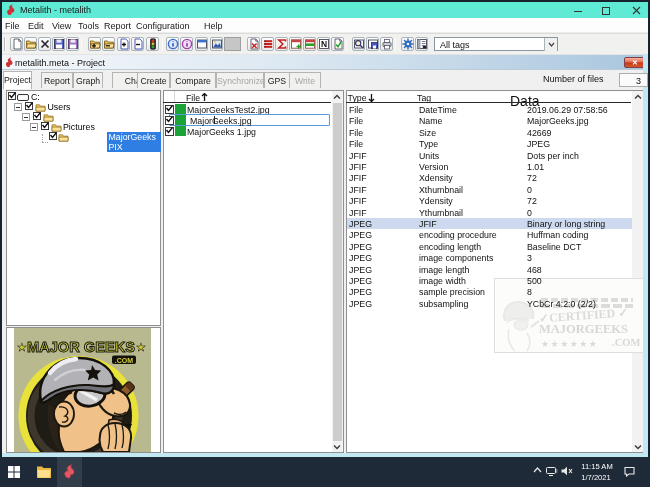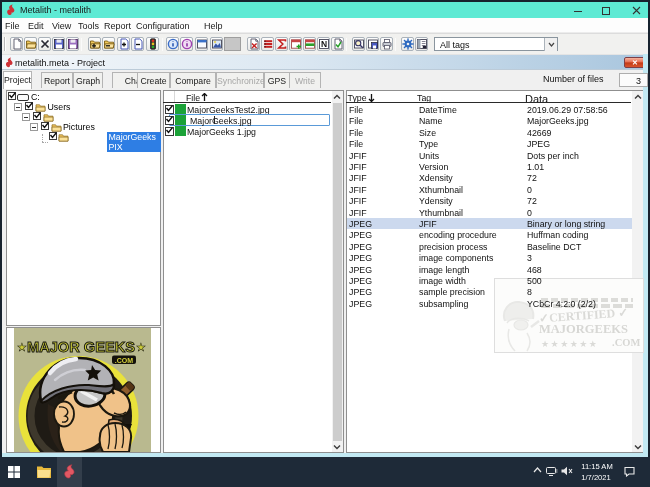--- a/index.html
+++ b/index.html
@@ -377,21 +377,21 @@
     <svg class="abs" style="left:170px;top:354px" width="8" height="6" viewBox="0 0 8 6">
       <path d="M1 1.5 L4 4.5 L7 1.5" stroke="#3c3c3c" stroke-width="1.4" fill="none"></path>
     </svg>
   </div>
   <div class="abs" style="left:346px;top:90px;width:297px;height:363px;z-index:4">
     <div class="abs" style="left:1.5px;top:2.5px;font-size:8.8px;color:#111">Type</div>
     <svg class="abs" style="left:21.5px;top:2.5px" width="7" height="9" viewBox="0 0 7 9">
       <path d="M3.5 1 L3.5 8.5 M1 6 L3.5 8.5 L6 6" stroke="#111" stroke-width="1.3" fill="none"></path>
     </svg>
     <div class="abs" style="left:71px;top:2.5px;font-size:8.8px;color:#111">Tag</div>
-    <div class="abs" style="left:179px;top:2.5px;font-size:11px;color:#111">Data</div>
+    <div class="abs" style="left:164px;top:2.5px;font-size:14px;color:#111">Data</div>
     <div class="abs" style="left:0px;top:12.3px;width:285px;height:1px;background:#2a2a2a"></div>
     <div class="drow" style="top:14.0px;">
       <i class="c1">File</i>
       <i class="c2">DateTime</i>
       <i class="c3">2019.06.29 07:58:56</i>
     </div>
     <div class="drow" style="top:25.4px;">
       <i class="c1">File</i>
       <i class="c2">Name</i>
       <i class="c3">MajorGeeks.jpg</i>
@@ -441,21 +441,21 @@
       <i class="c2">JFIF</i>
       <i class="c3">Binary or long string</i>
     </div>
     <div class="drow" style="top:139.4px;">
       <i class="c1">JPEG</i>
       <i class="c2">encoding procedure</i>
       <i class="c3">Huffman coding</i>
     </div>
     <div class="drow" style="top:150.8px;">
       <i class="c1">JPEG</i>
-      <i class="c2">precision process</i>
+      <i class="c2">encoding length</i>
       <i class="c3">Baseline DCT</i>
     </div>
     <div class="drow" style="top:162.2px;">
       <i class="c1">JPEG</i>
       <i class="c2">image components</i>
       <i class="c3">3</i>
     </div>
     <div class="drow" style="top:173.6px;">
       <i class="c1">JPEG</i>
       <i class="c2">image length</i>

